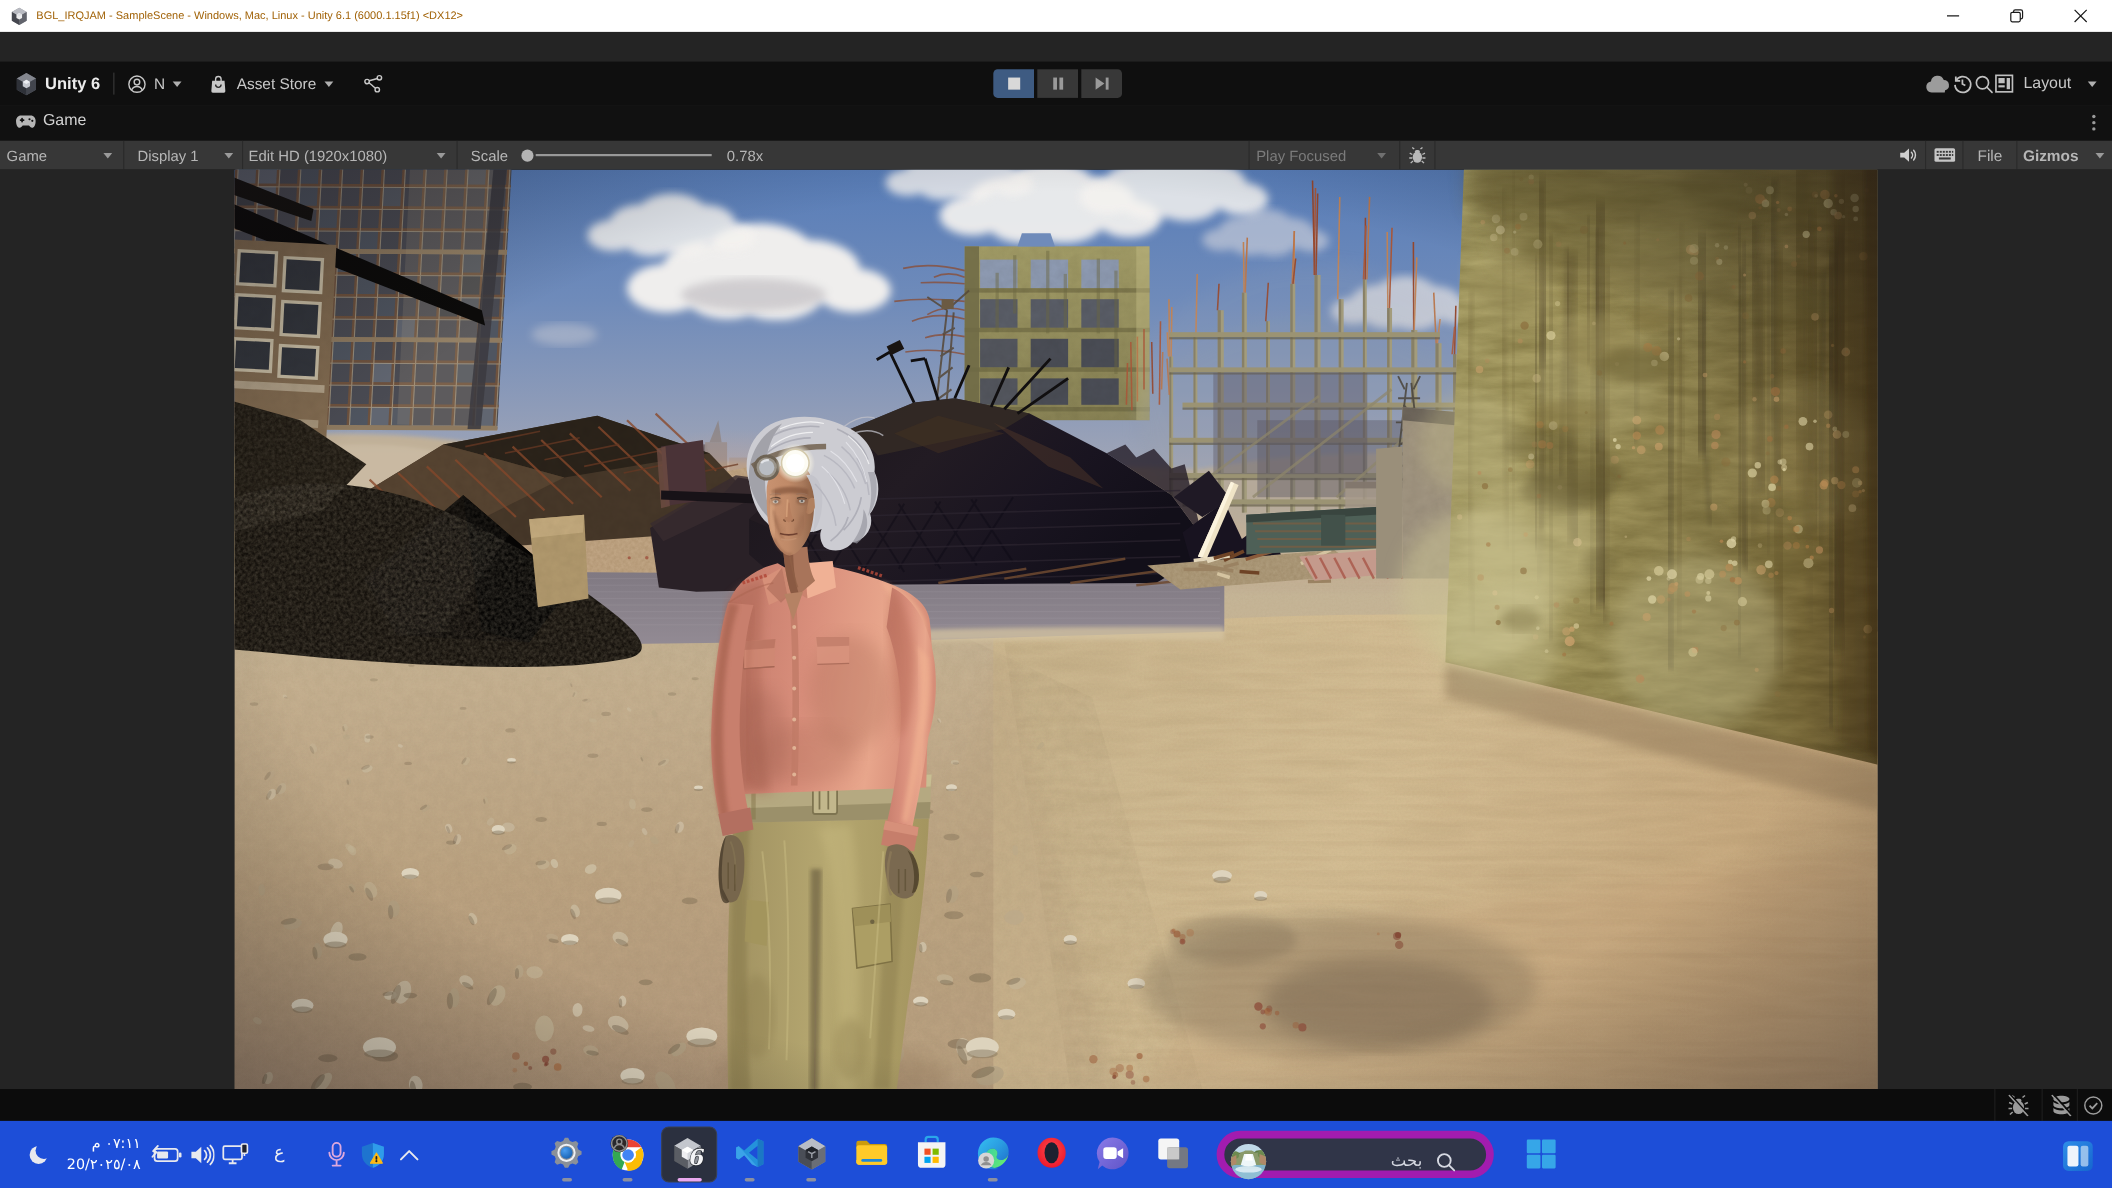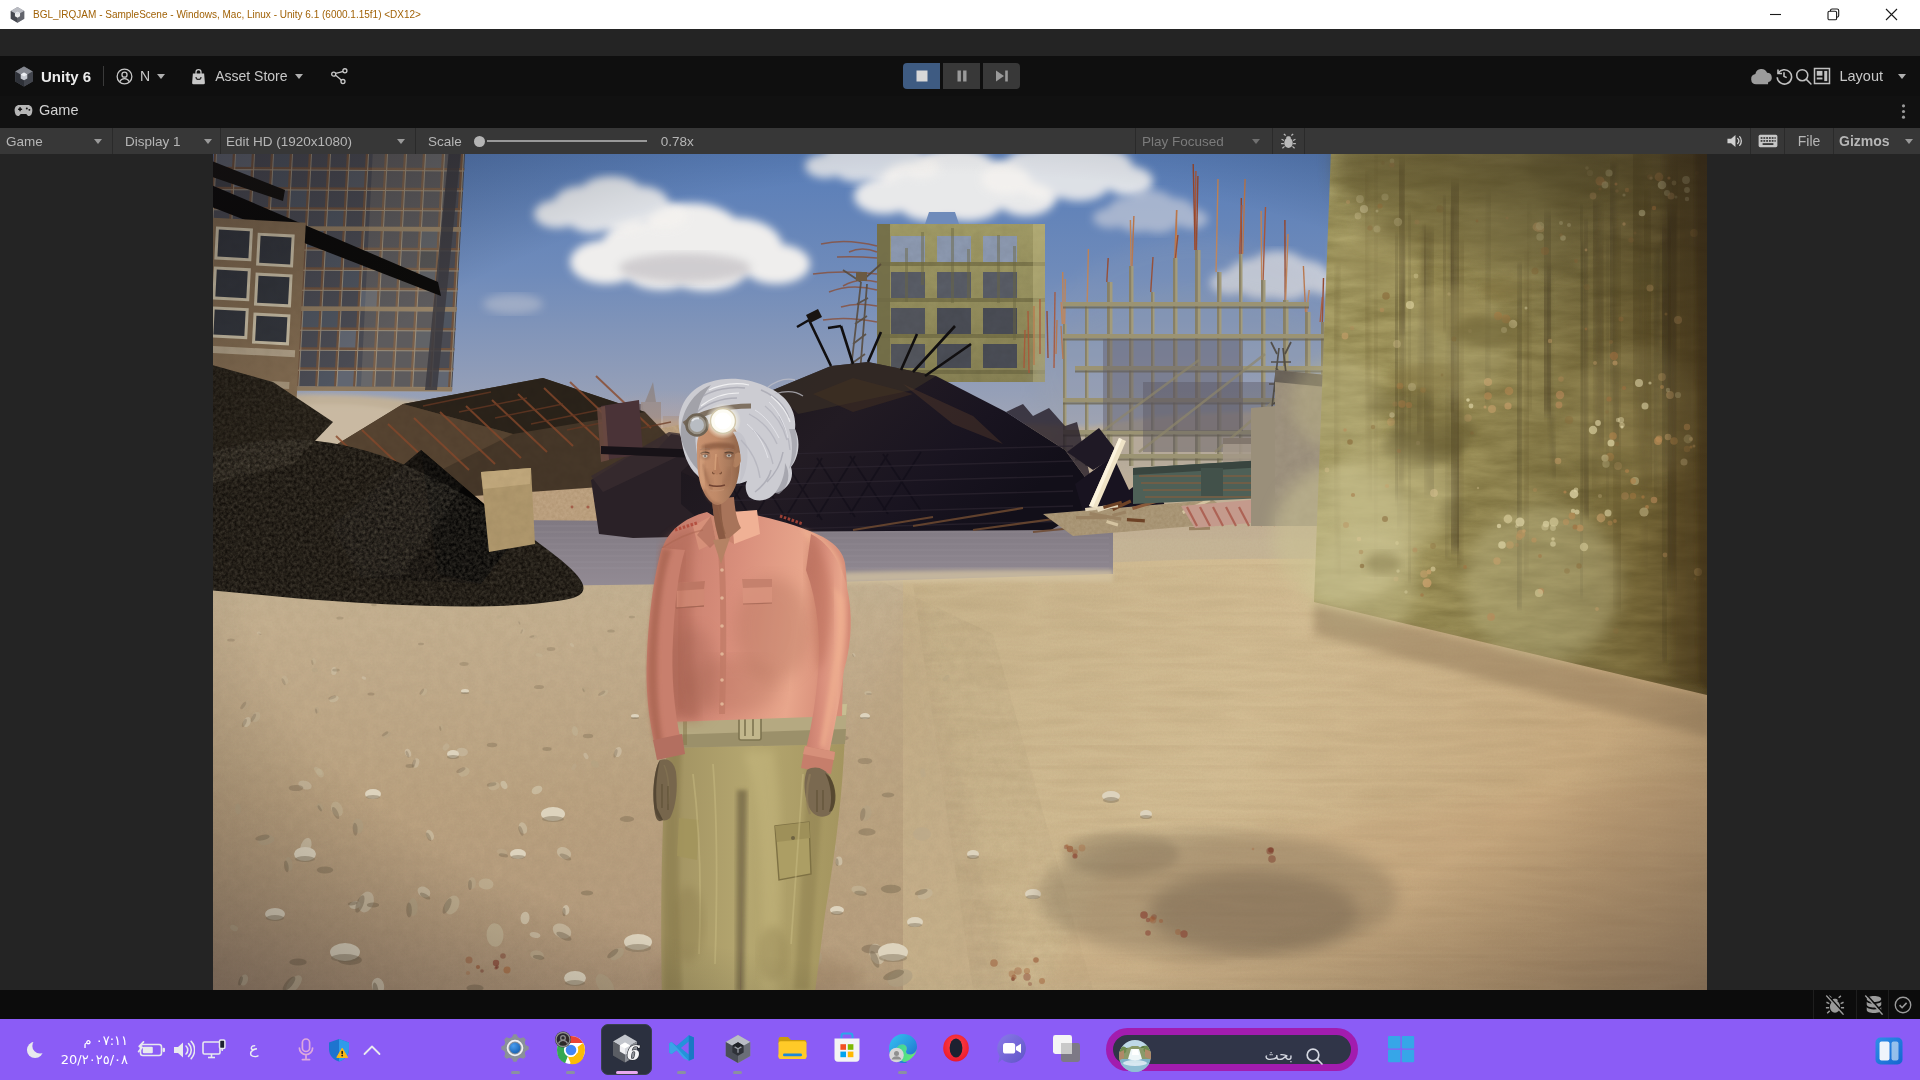--- a/index.html
+++ b/index.html
@@ -55,21 +55,21 @@
 
   
   #viewport { position:absolute; left:0; top:154px; width:1920px; height:836px; background:#242424; }
   #scene-wrap { position:absolute; left:213px; top:0; width:1494px; height:836px; overflow:hidden; }
 
   
   #statusbar { position:absolute; left:0; top:990px; width:1920px; height:29px; background:#0c0c0c; }
   .sb-sep { position:absolute; top:0; width:1px; height:29px; background:#1e1e1e; }
 
   
-  #taskbar { position:absolute; left:0; top:1019px; width:1920px; height:61px; background:#8b5cf6; }
+  #taskbar { position:absolute; left:0; top:1019px; width:1920px; height:61px; background:#1d4ed8; }
   .tk-icon { position:absolute; top:14px; width:30px; height:30px; }
   .tk-under { position:absolute; top:52px; height:3px; border-radius:2px; background:#8b90a0; }
   #clock { position:absolute; left:50px; top:12px; width:78px; color:#ffffff; font-size:13px;
     font-family:"DejaVu Sans", sans-serif; text-align:right; line-height:19px; }
   .ar { font-family:"DejaVu Sans", sans-serif; }
 </style>
 </head>
 <body>
 
 <div id="app">

